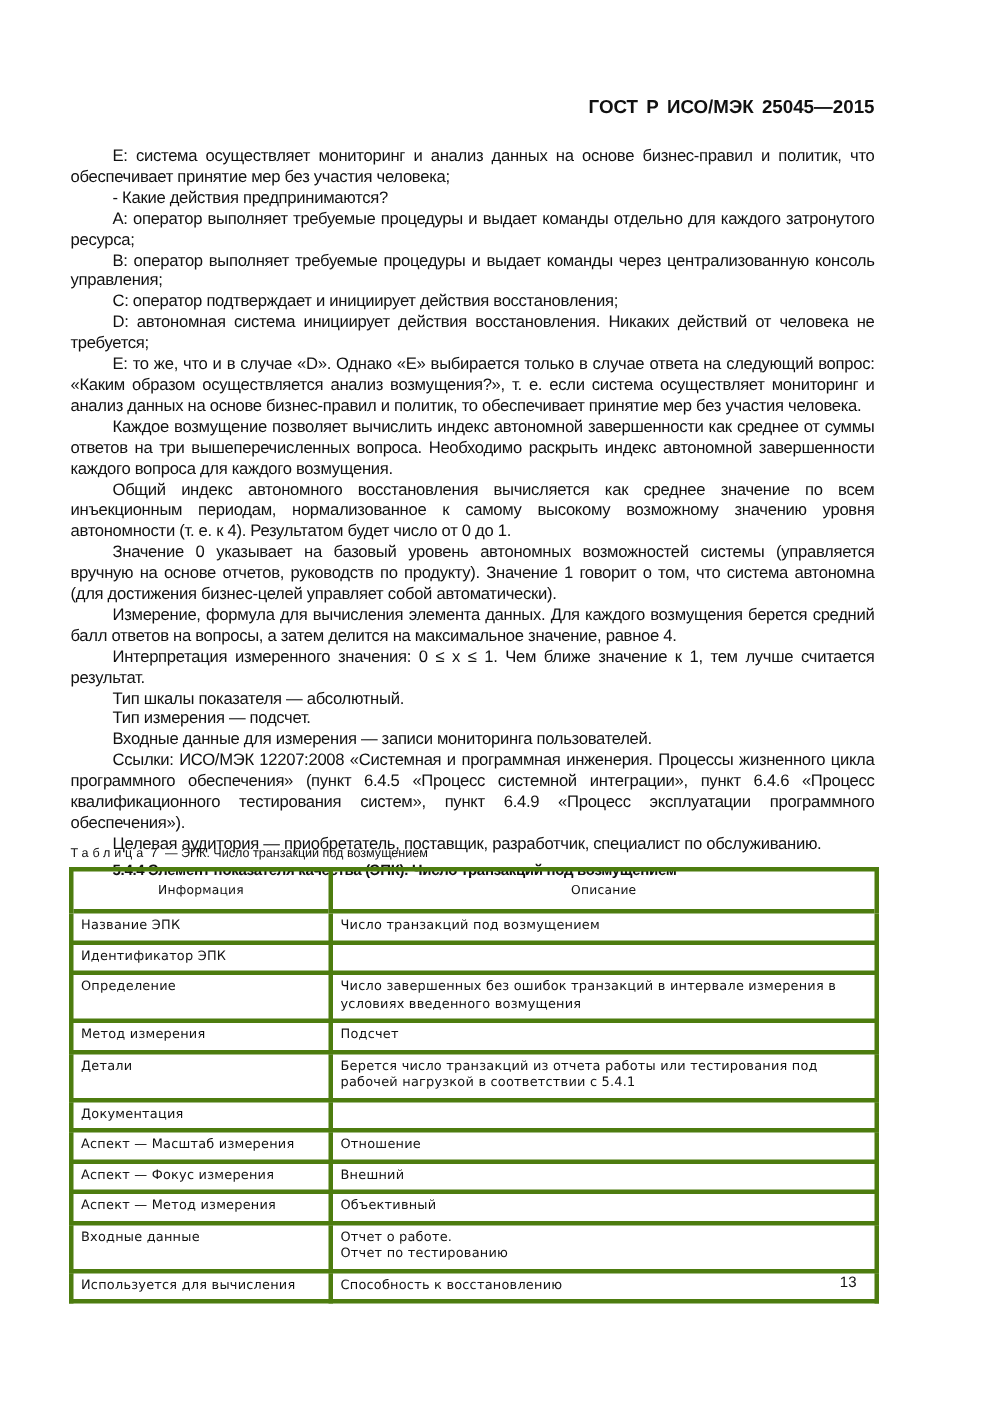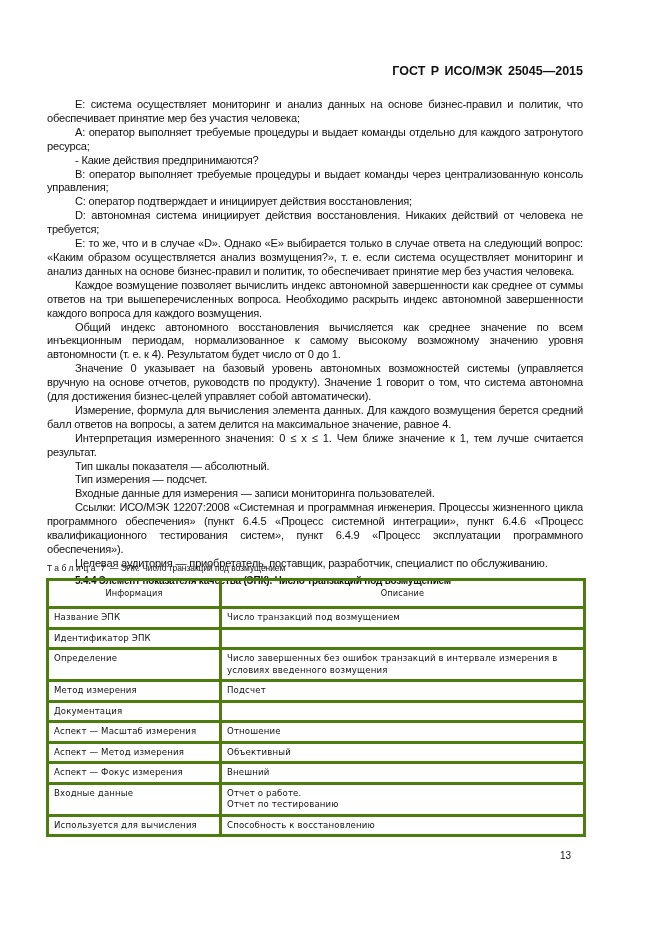--- a/index.html
+++ b/index.html
@@ -42,22 +42,22 @@
   </style>
 </head>
 <body>
 
 <div class="page">
 
   <div class="doc-header">ГОСТ Р  ИСО/МЭК  25045—2015</div>
 
   <div class="body-text">
     <p>E: система осуществляет мониторинг и анализ данных на основе бизнес-правил и политик, что обеспечивает принятие мер без участия человека;</p>
+    <p>- Какие действия предпринимаются?</p>
     <p>A: оператор выполняет требуемые процедуры и выдает команды отдельно для каждого затронутого ресурса;</p>
-    <p>- Какие действия предпринимаются?</p>
     <p>B: оператор выполняет требуемые процедуры и выдает команды через централизованную консоль управления;</p>
     <p>C: оператор подтверждает и инициирует действия восстановления;</p>
     <p>D: автономная система инициирует действия восстановления. Никаких действий от человека не требуется;</p>
     <p>E: то же, что и в случае «D». Однако «E» выбирается только в случае ответа на следующий вопрос: «Каким образом осуществляется анализ возмущения?», т. е. если система осуществляет мониторинг и анализ данных на основе бизнес-правил и политик, то обеспечивает принятие мер без участия человека.</p>
     <p>Каждое возмущение позволяет вычислить индекс автономной завершенности как среднее от суммы ответов на три вышеперечисленных вопроса. Необходимо раскрыть индекс автономной завершенности каждого вопроса для каждого возмущения.</p>
     <p>Общий индекс автономного восстановления вычисляется как среднее значение по всем инъекционным периодам, нормализованное к самому высокому возможному значению уровня автономности (т. е. к 4). Результатом будет число от 0 до 1.</p>
     <p>Значение 0 указывает на базовый уровень автономных возможностей системы (управляется вручную на основе отчетов, руководств по продукту). Значение 1 говорит о том, что система автономна (для достижения бизнес-целей управляет собой автоматически).</p>
     <p>Измерение, формула для вычисления элемента данных. Для каждого возмущения берется средний балл ответов на вопросы, а затем делится на максимальное значение, равное 4.</p>
     <p>Интерпретация измеренного значения: 0 ≤ x ≤ 1. Чем ближе значение к 1, тем лучше считается результат.</p>
     <p>Тип шкалы показателя — абсолютный.</p>
@@ -95,35 +95,39 @@
         <td></td>
       </tr>
       <tr>
         <td>Определение</td>
         <td>Число завершенных без ошибок транзакций в интервале измерения в условиях введенного возмущения</td>
       </tr>
       <tr class="r1">
         <td>Метод измерения</td>
         <td>Подсчет</td>
       </tr>
+      <tr>
+        <td>Детали</td>
+        <td>Берется число транзакций из отчета работы или тестирования под рабочей нагрузкой в соответствии с 5.4.1</td>
+      </tr>
       <tr class="r1">
         <td>Документация</td>
         <td></td>
       </tr>
       <tr class="r1">
         <td>Аспект — Масштаб измерения</td>
         <td>Отношение</td>
       </tr>
       <tr class="r1">
+        <td>Аспект — Фокус измерения</td>
+        <td>Внешний</td>
+      </tr>
+      <tr class="r1">
         <td>Аспект — Метод измерения</td>
         <td>Объективный</td>
-      </tr>
-      <tr class="r1">
-        <td>Аспект — Фокус измерения</td>
-        <td>Внешний</td>
       </tr>
       <tr>
         <td>Входные данные</td>
         <td>
           <div>Отчет о работе.</div>
           <div>Отчет по тестированию</div>
         </td>
       </tr>
       <tr class="r1">
         <td>Используется для вычисления</td>

